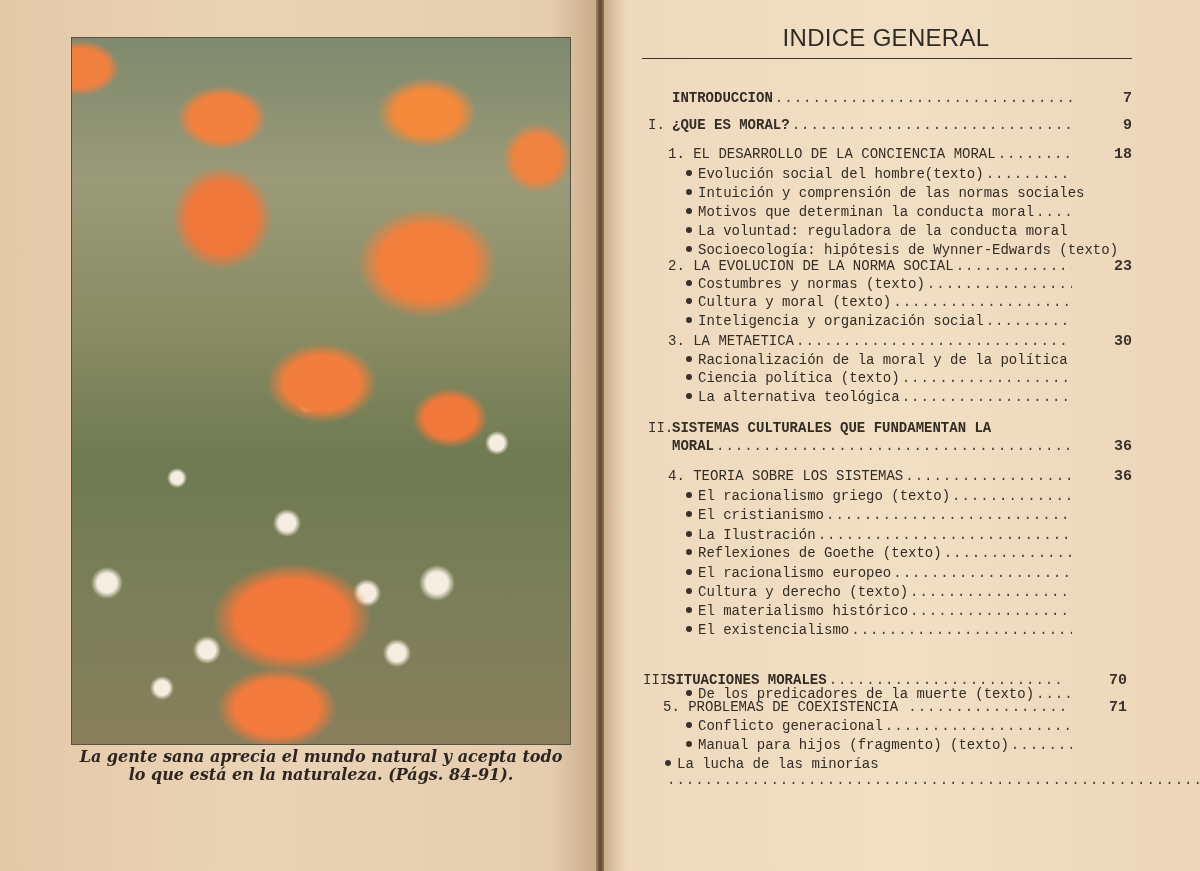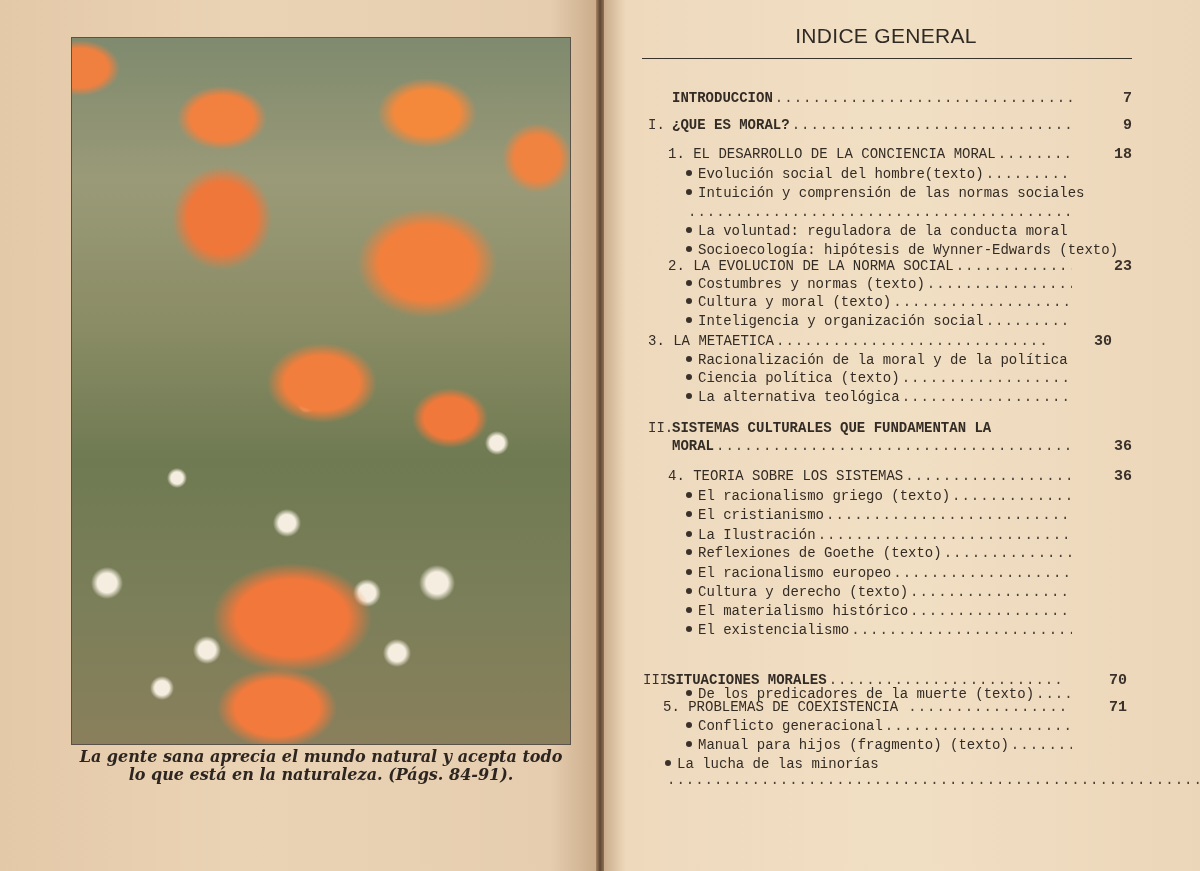--- a/index.html
+++ b/index.html
@@ -47,21 +47,21 @@
       linear-gradient(180deg,#7f8a6e 0%,#9a9a78 20%,#8b8d66 40%,#6f7a52 60%,#7b7f5a 80%,#8a7f5c 100%);
   }
   .caption {
     position:absolute; left:70px; top:748px; width:502px;
     text-align:center;
     font-family:"DejaVu Serif", serif; font-style:italic; font-weight:bold;
     font-size:16px; line-height:18px; color:#2d2620;
   }
   .toc-title {
     position:absolute; left:642px; top:24px; width:488px; text-align:center;
-    font-family:"Liberation Sans", sans-serif; font-size:21px; color:#2f2a24; letter-spacing:0.3px;
+    font-family:"Liberation Sans", sans-serif; font-size:24px; color:#2f2a24; letter-spacing:0.3px;
   }
   .toc-rule {
     position:absolute; left:642px; top:58px; width:490px; height:1px; background:#3a332b;
   }
   .toc-row {
     position:absolute; display:flex; align-items:flex-start;
     font-family:Liberation Mono, monospace; color:#332c25; font-size:14px; white-space:nowrap;
   }
   .toc-row .roman { position:absolute; left:-24px; font-size:14px; color:#3a322a; }
   .toc-row .label { flex:0 0 auto; }
@@ -108,20 +108,21 @@
     </div>
     <div class="toc-row" style="top: 166px; left: 686px; width: 388px;">
       <span class="label"><span class="bullet"></span><span>Evolución social del hombre(texto)</span></span>
       <span class="dots"></span>
     </div>
     <div class="toc-row" style="top: 185px; left: 686px; width: 388px;">
       <span class="label"><span class="bullet"></span><span>Intuición y comprensión de las normas sociales</span></span>
       <span class="dots"></span>
     </div>
     <div class="toc-row" style="top: 204px; left: 686px; width: 388px;">
+      <span class="label"><span class="bullet"></span><span>Motivos que determinan la conducta moral</span></span>
       <span class="dots"></span>
     </div>
     <div class="toc-row" style="top: 223px; left: 686px; width: 388px;">
       <span class="label"><span class="bullet"></span><span>La voluntad: reguladora de la conducta moral</span></span>
       <span class="dots"></span>
     </div>
     <div class="toc-row" style="top: 242px; left: 686px; width: 388px;">
       <span class="label"><span class="bullet"></span><span>Socioecología: hipótesis de Wynner-Edwards (texto)</span></span>
       <span class="dots"></span>
     </div>
@@ -135,21 +136,21 @@
       <span class="dots"></span>
     </div>
     <div class="toc-row" style="top: 294px; left: 686px; width: 388px;">
       <span class="label"><span class="bullet"></span><span>Cultura y moral (texto)</span></span>
       <span class="dots"></span>
     </div>
     <div class="toc-row" style="top: 313px; left: 686px; width: 388px;">
       <span class="label"><span class="bullet"></span><span>Inteligencia y organización social</span></span>
       <span class="dots"></span>
     </div>
-    <div class="toc-row" style="top: 333px; left: 648px; width: 406px;">
+    <div class="toc-row" style="top: 333px; left: 668px; width: 406px;">
       <span class="label"><span>3. LA METAETICA</span></span>
       <span class="dots"></span>
       <span class="page">30</span>
     </div>
     <div class="toc-row" style="top: 352px; left: 686px; width: 388px;">
       <span class="label"><span class="bullet"></span><span>Racionalización de la moral y de la política</span></span>
       <span class="dots"></span>
     </div>
     <div class="toc-row" style="top: 370px; left: 686px; width: 388px;">
       <span class="label"><span class="bullet"></span><span>Ciencia política (texto)</span></span>

